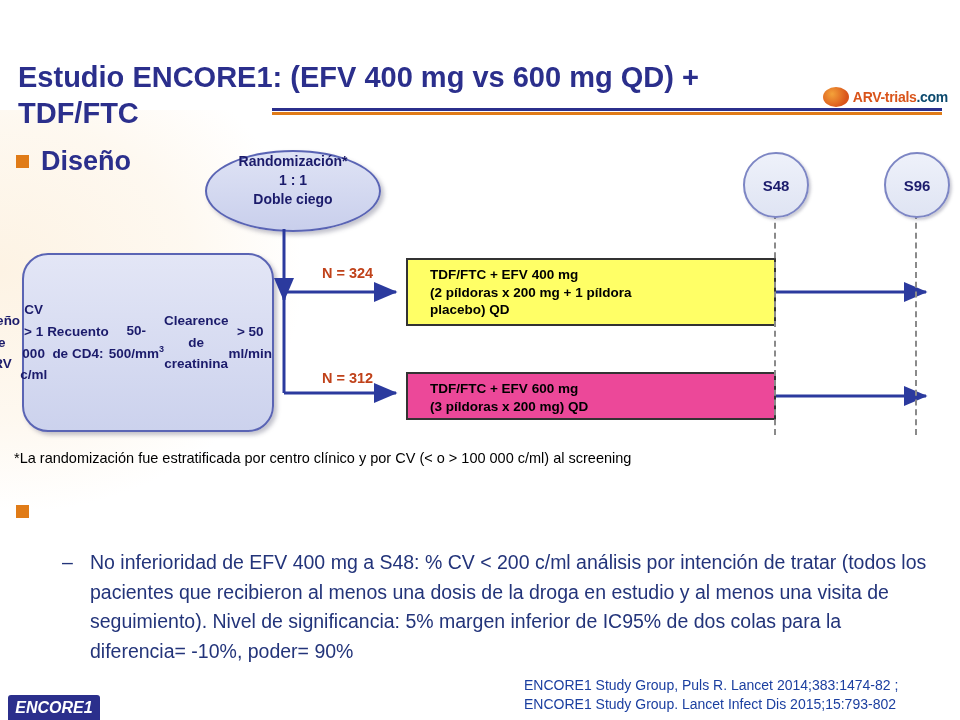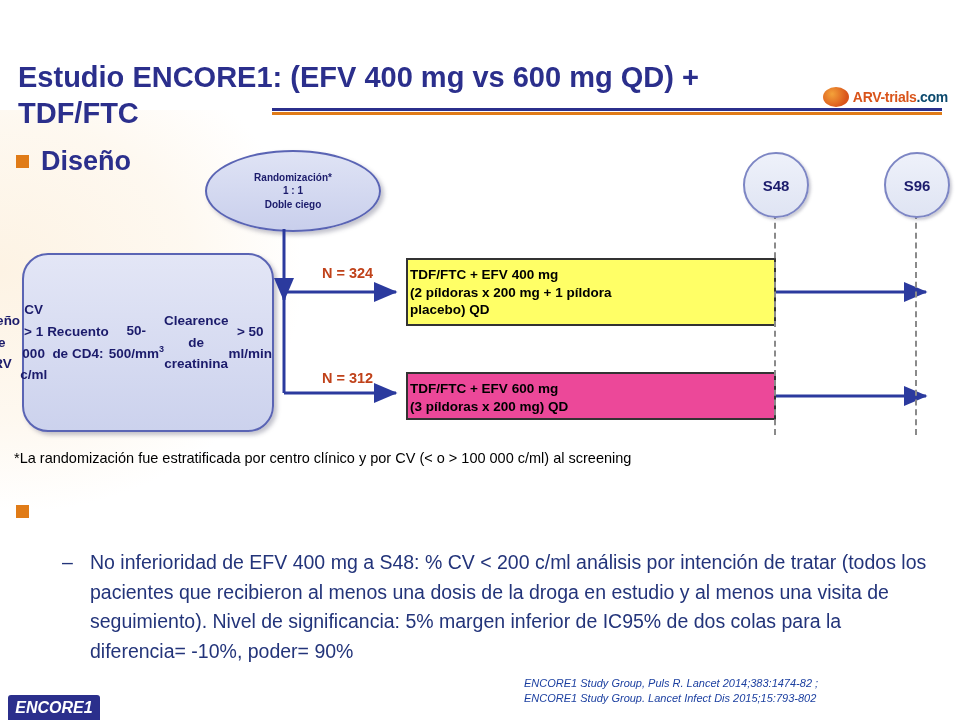--- a/index.html
+++ b/index.html
@@ -96,23 +96,22 @@
     position: absolute;
     left: 205px; top: 150px;
     width: 172px; height: 78px;
     border-radius: 50%;
     background: linear-gradient(#dfe3f5, #c9cfec);
     border: 2px solid #5a64b4;
     box-shadow: 3px 3px 4px rgba(80,80,110,0.35);
     display: flex;
     flex-direction: column;
     align-items: center;
-    justify-content: center;
     color: #1b1b6b;
-    font-size: 10px;
+    font-size: 14px;
     font-weight: bold;
     line-height: 1.35;
     text-align: center;
   }
 
   .crit-box {
     position: absolute;
     left: 22px; top: 253px;
     width: 248px; height: 175px;
     border-radius: 26px;
@@ -127,21 +126,21 @@
     font-size: 13.5px;
     font-weight: bold;
     line-height: 1.62;
     text-align: center;
   }
   .crit-box sup { font-size: 9px; }
 
   .arm-box {
     position: absolute;
     border: 2px solid #333333;
-    padding: 6px 2px;
+    padding: 6px 22px;
     font-size: 13.5px;
     font-weight: bold;
     color: #000000;
     line-height: 1.3;
     box-sizing: border-box;
   }
   .arm-400 {
     left: 406px; top: 258px;
     width: 370px; height: 68px;
     background: #ffff66;
@@ -216,22 +215,21 @@
     color: #23347a;
   }
   .obj-text {
     display: block;
     padding-left: 28px;
   }
 
   .refs {
     position: absolute;
     left: 524px; top: 676px;
-    font-size: 11px;
-    font-style: italic;
+    font-size: 14px;
     color: #1b3fa0;
     line-height: 1.35;
   }
 
   .encore-tab {
     position: absolute;
     left: 8px; bottom: 0;
     width: 92px; height: 25px;
     background: #2b2f8c;
     color: #ffffff;

